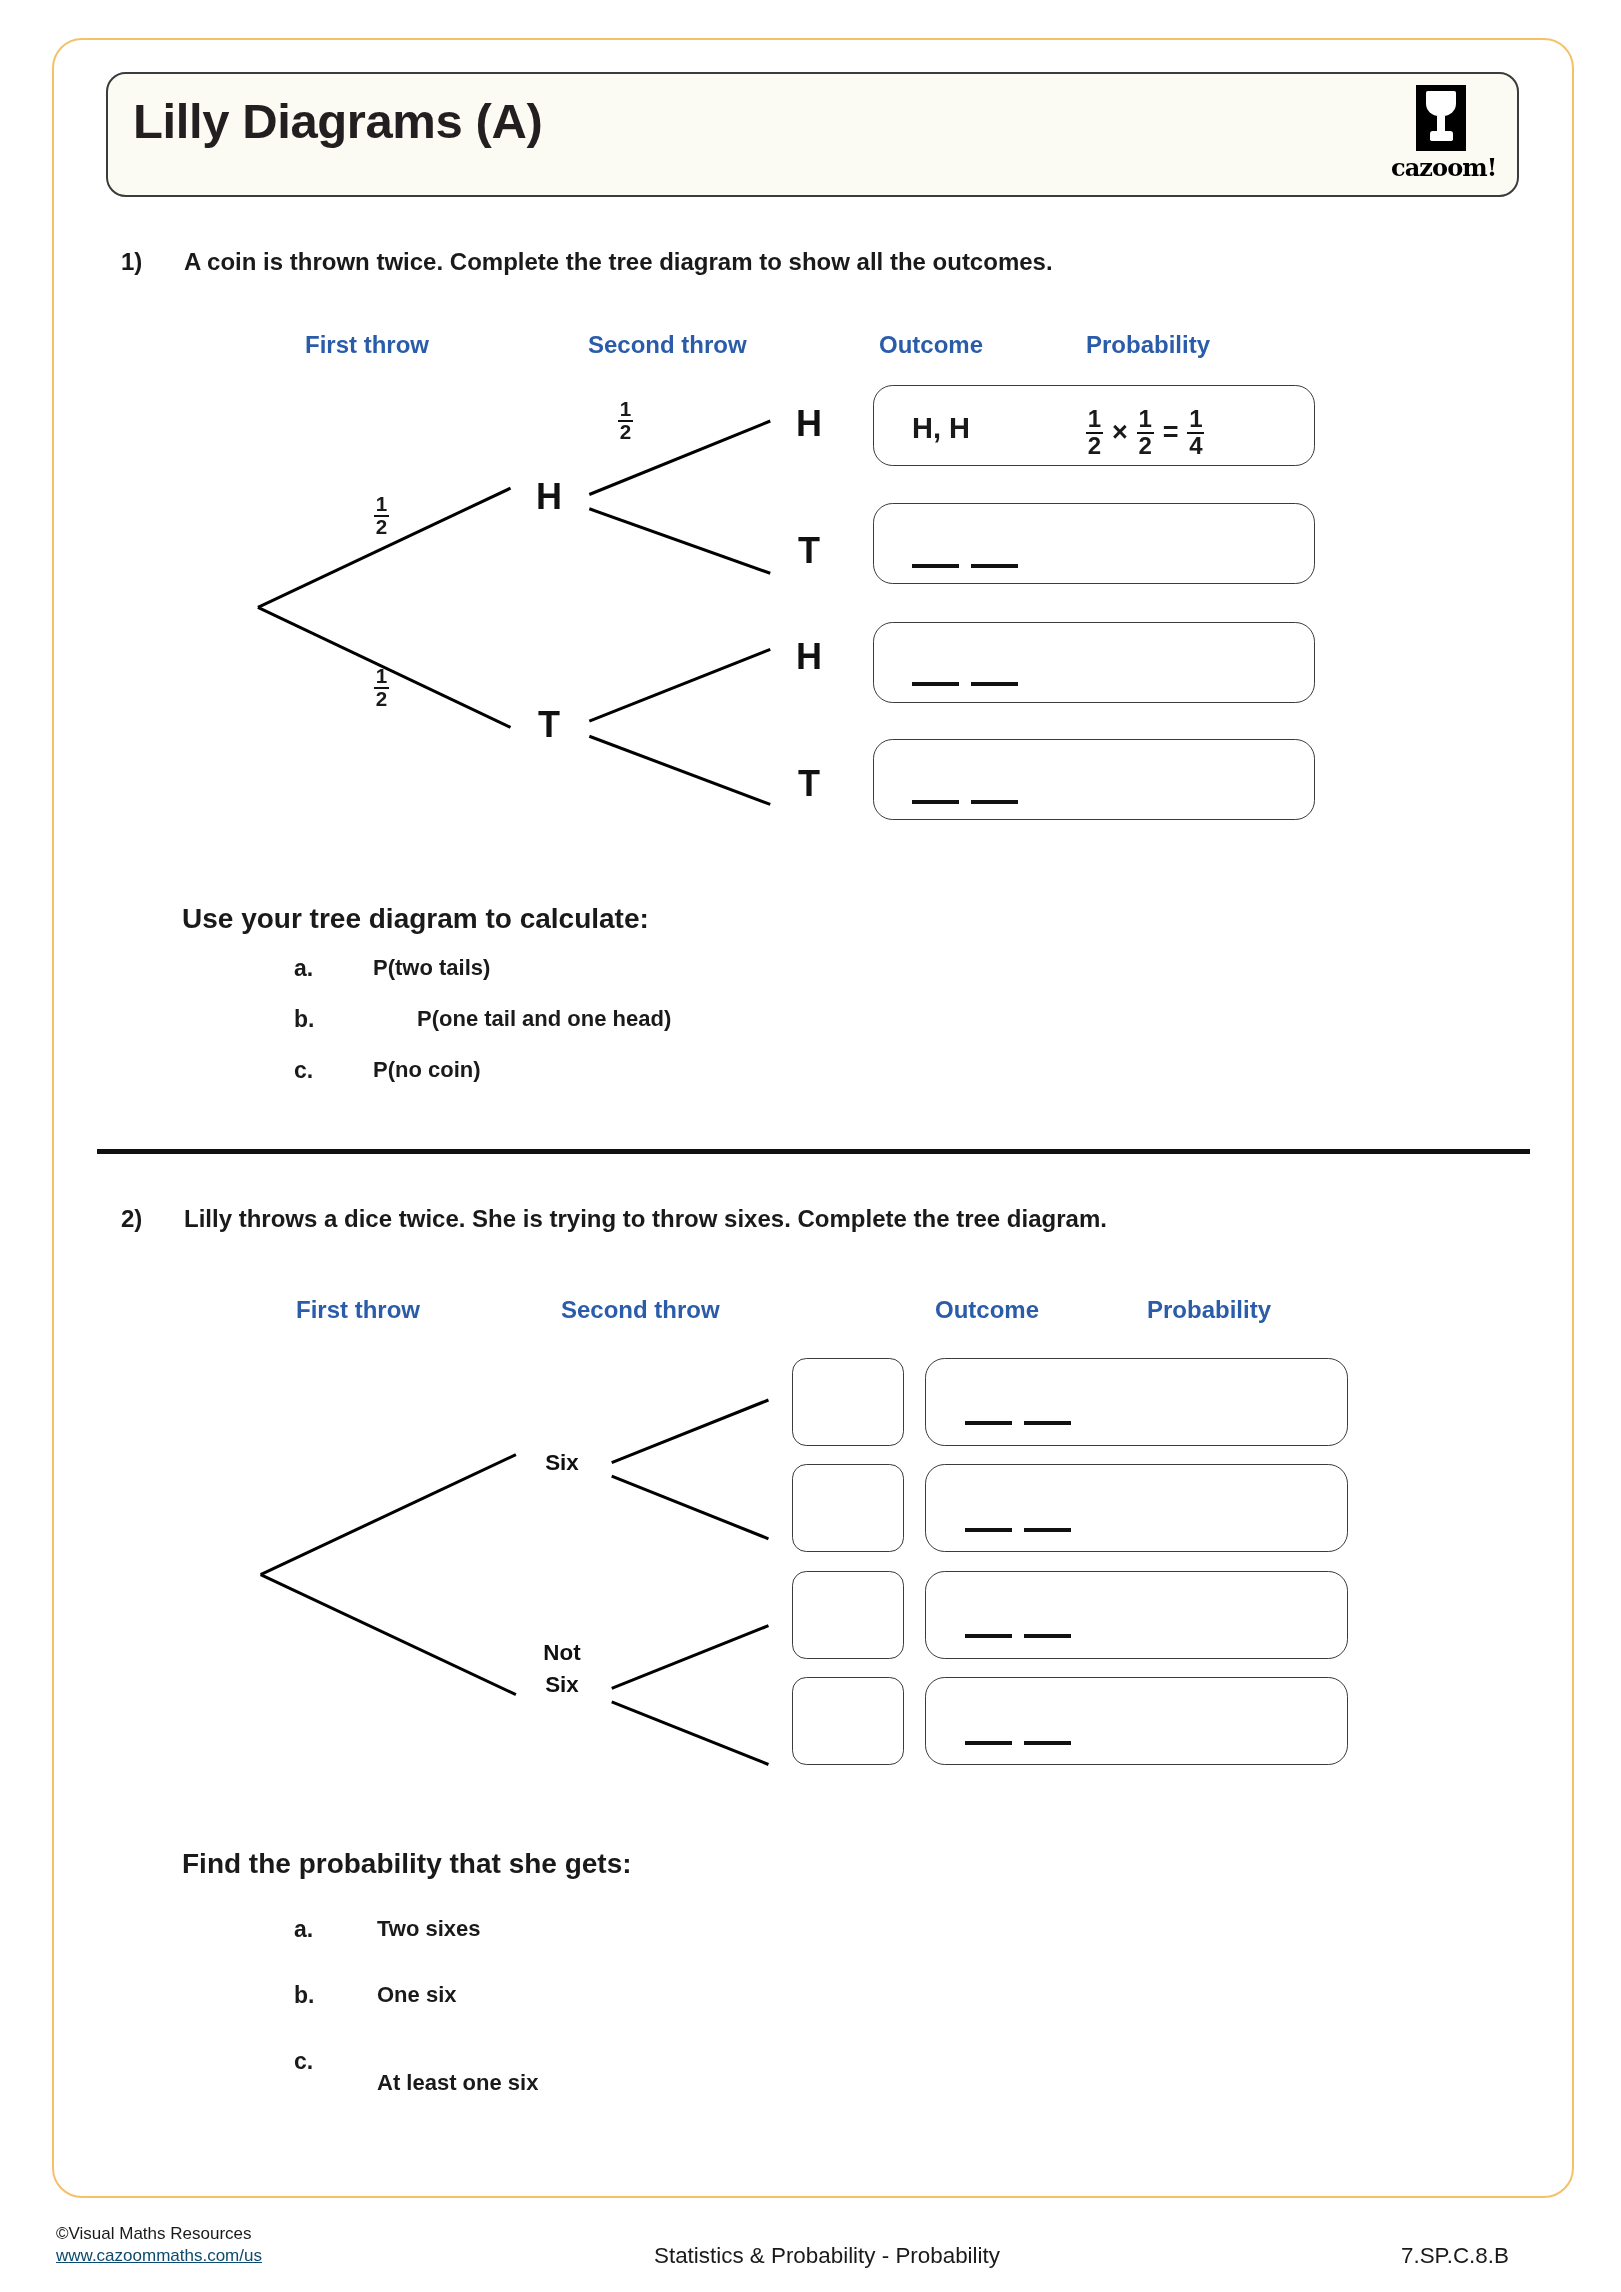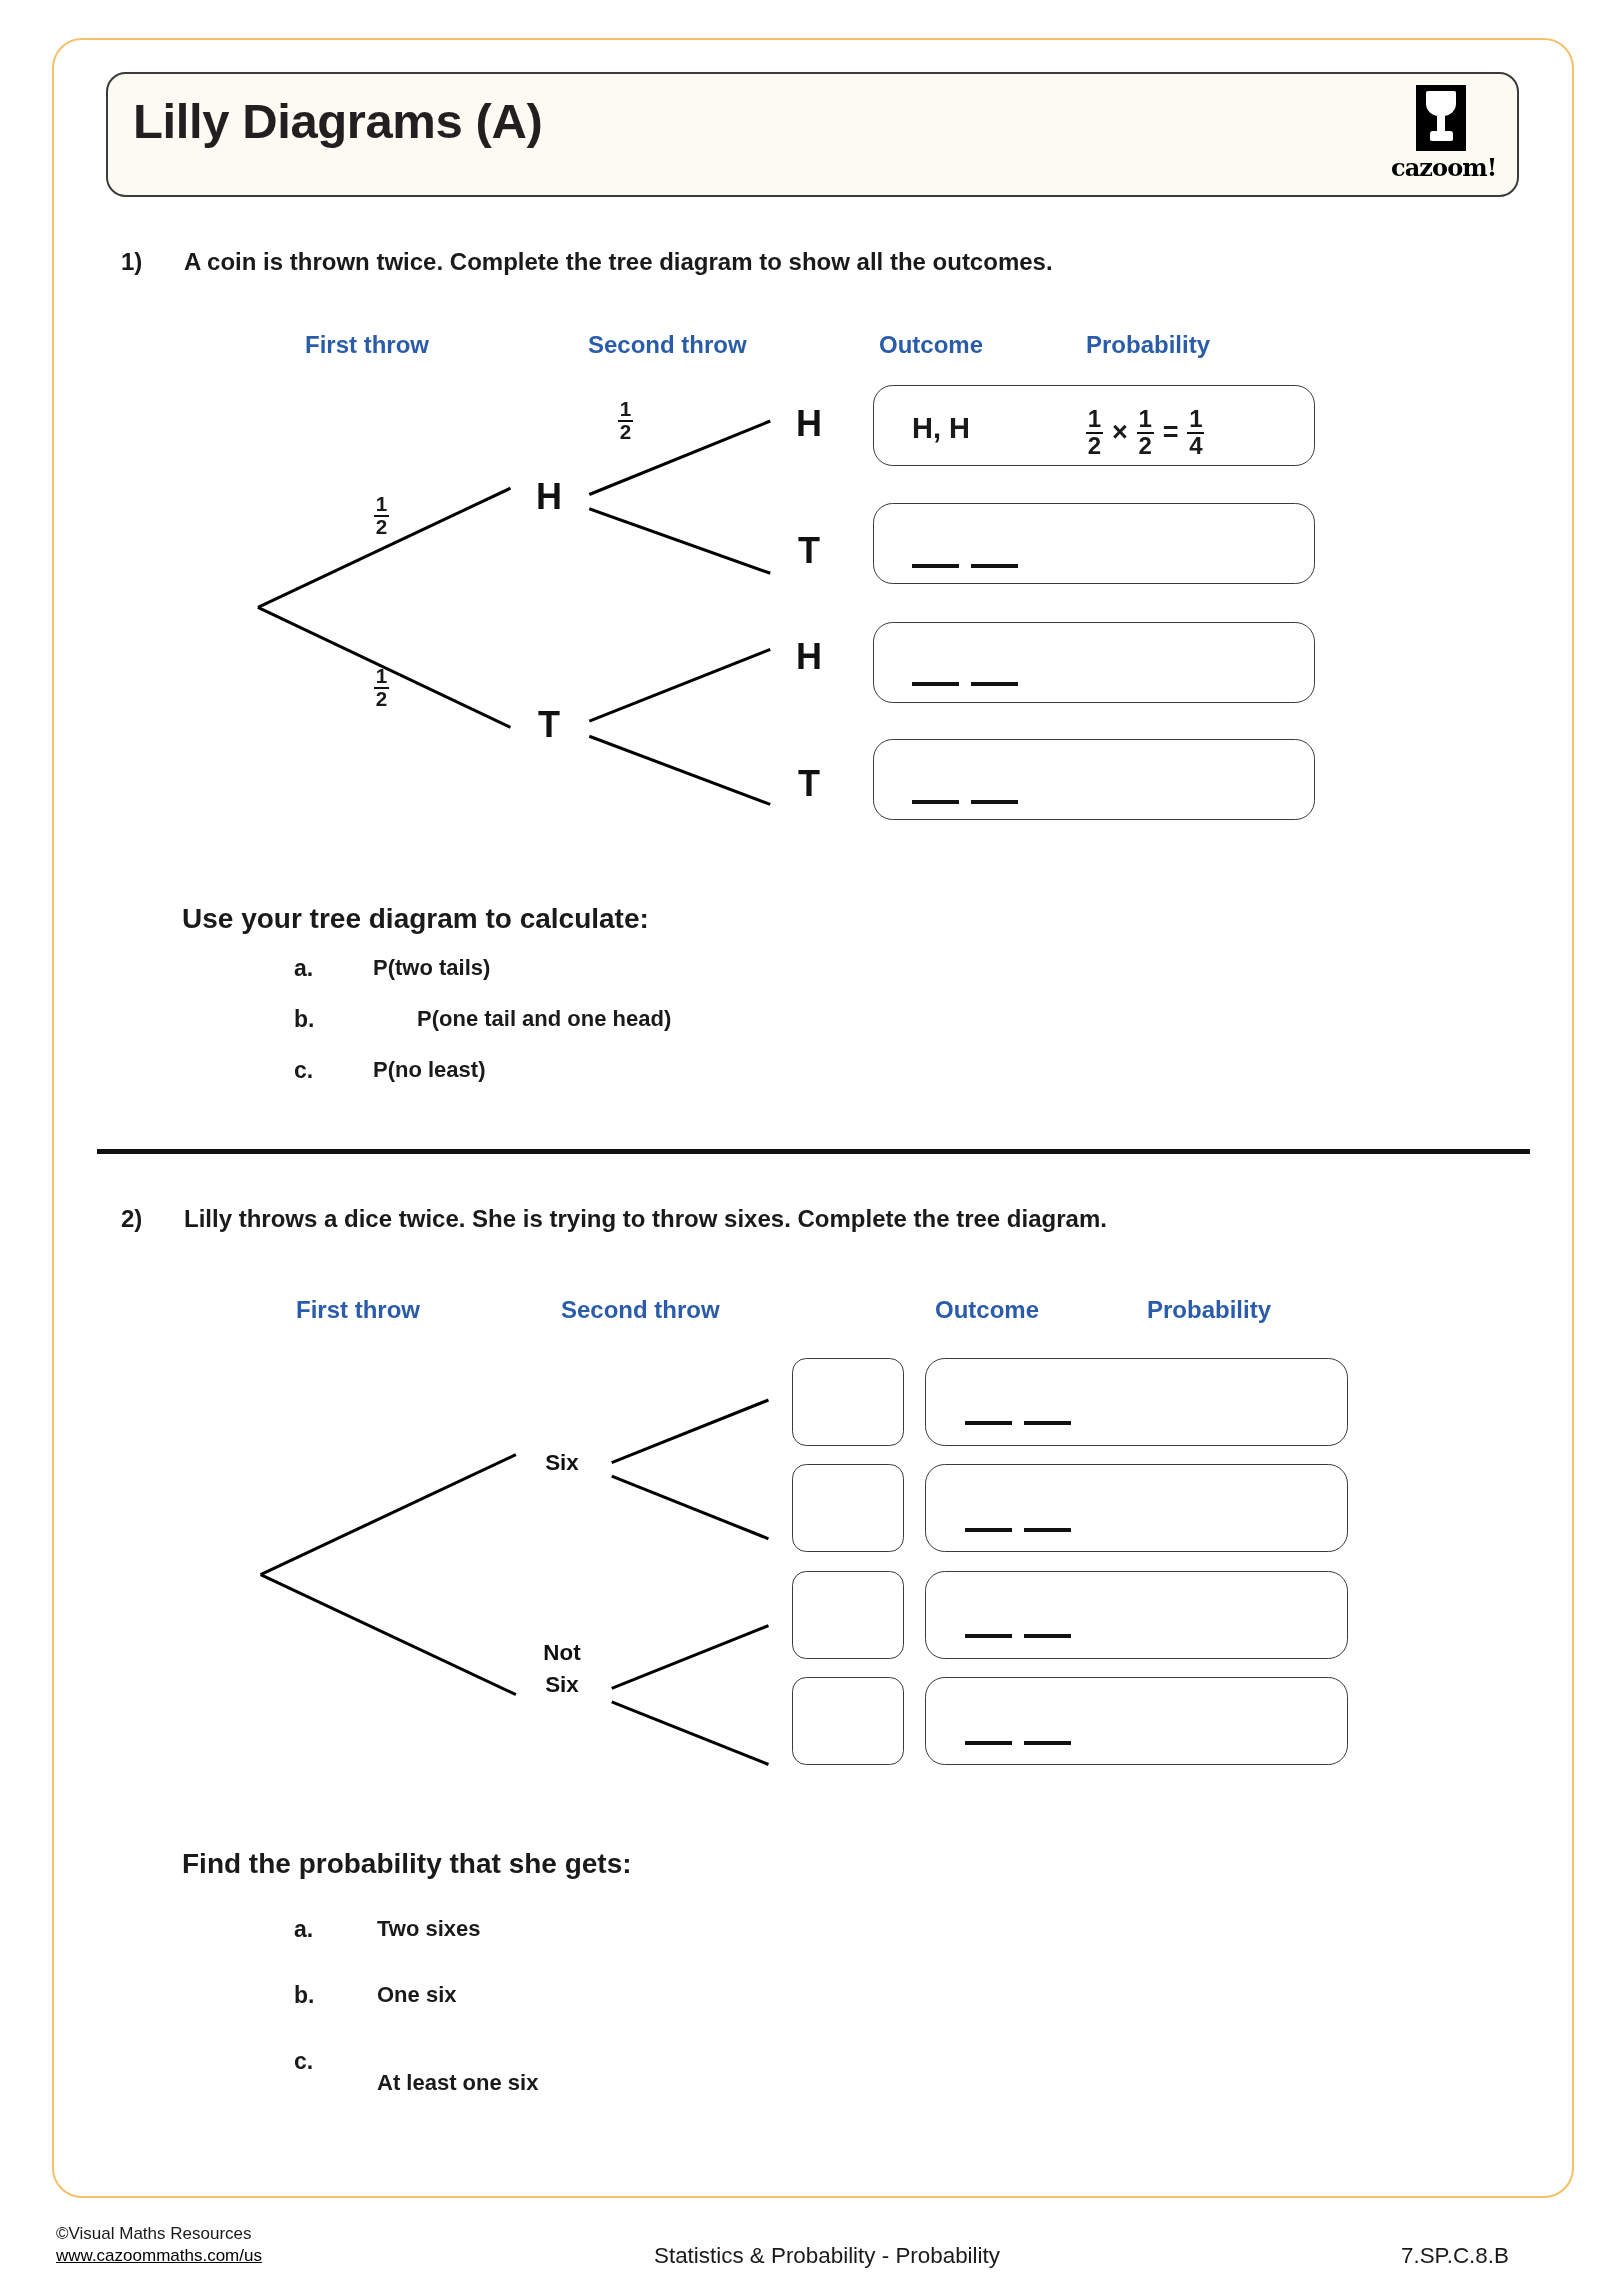--- a/index.html
+++ b/index.html
@@ -246,21 +246,21 @@
 
   
   .footer-left {
     position: absolute;
     left: 56px;
     top: 2223px;
     font-size: 17px;
     line-height: 1.28;
   }
   .footer-link {
-    color: #000000;
+    color: #0c4a6e;
     text-decoration: underline;
     text-align: center;
   }
   .footer-center {
     position: absolute;
     left: 654px;
     top: 2243px;
     font-size: 22.4px;
   }
   .footer-right {
@@ -361,21 +361,21 @@
     <span></span>
     <span></span>
   </div>
 
 <div class="subhead" style="left:182px; top:903px;">Use your tree diagram to calculate:</div>
 <div class="sub-letter" style="left:294px; top:955px;">a.</div>
 <div class="sub-label" style="left:373px; top:955px;">P(two tails)</div>
 <div class="sub-letter" style="left:294px; top:1006px;">b.</div>
 <div class="sub-label" style="left:373px; top:1006px;margin-left:44px;">P(one tail and one head)</div>
 <div class="sub-letter" style="left:294px; top:1057px;">c.</div>
-<div class="sub-label" style="left:373px; top:1057px;">P(no least)</div>
+<div class="sub-label" style="left:373px; top:1057px;">P(no coin)</div>
 
 <div class="divider"></div>
 
 <div class="qnum" style="left:121px; top:1205px;">2)</div>
 <div class="qtext" style="left:184px; top:1205px;">Lilly throws a dice twice. She is trying to throw sixes. Complete the tree diagram.</div>
 
 <div class="colhead" style="left:296px; top:1296px;">First throw</div>
 <div class="colhead" style="left:561px; top:1296px;">Second throw</div>
 <div class="colhead" style="left:935px; top:1296px;">Outcome</div>
 <div class="colhead" style="left:1147px; top:1296px;">Probability</div>

